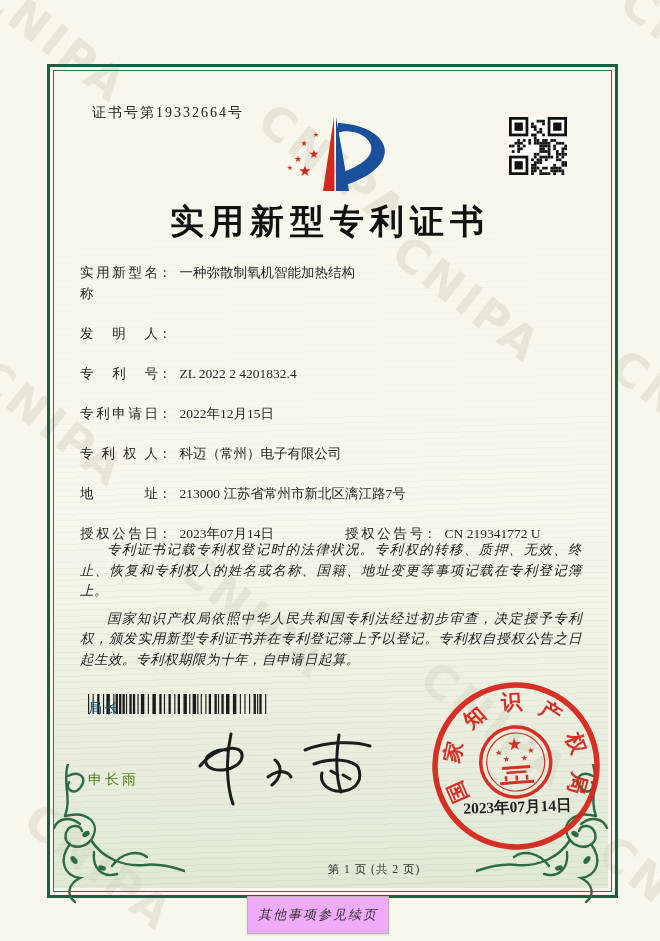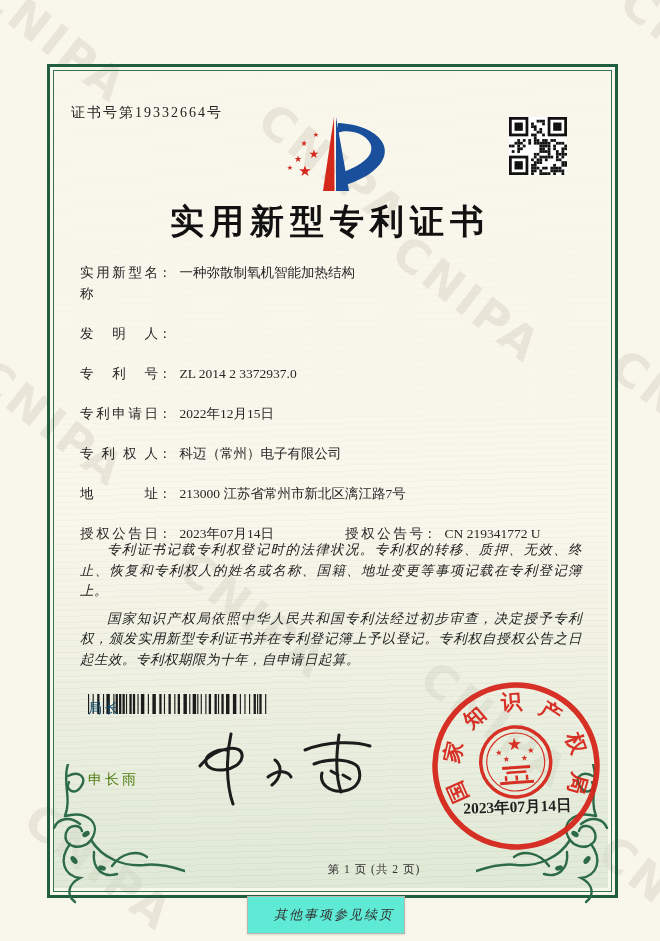--- a/index.html
+++ b/index.html
@@ -15,21 +15,21 @@
          border:3px solid #215e41;z-index:1;pointer-events:none;}
   .frame::before{content:"";position:absolute;inset:3px;border:1px solid #2f7551;}
   .waves{position:absolute;left:53px;top:70px;width:555px;height:818px;z-index:0;
          background:repeating-linear-gradient(178.5deg, rgba(118,158,118,0.18) 0 1px, rgba(0,0,0,0) 1px 6px);
          -webkit-mask-image:linear-gradient(180deg,rgba(0,0,0,0.05) 0%,rgba(0,0,0,0.15) 45%,rgba(0,0,0,0.55) 80%,rgba(0,0,0,0.85) 100%);
          mask-image:linear-gradient(180deg,rgba(0,0,0,0.05) 0%,rgba(0,0,0,0.15) 45%,rgba(0,0,0,0.55) 80%,rgba(0,0,0,0.85) 100%);}
   .tint{position:absolute;left:53px;top:70px;width:555px;height:818px;z-index:0;
         background:linear-gradient(180deg, rgba(214,228,208,0) 55%, rgba(206,223,199,0.45) 90%, rgba(203,221,196,0.55) 100%);}
   .flourish{position:absolute;z-index:2;pointer-events:none;}
   
-  .cert-no{position:absolute;left:71px;top:104px;font-size:14px;letter-spacing:2px;color:#222;z-index:3;}
+  .cert-no{position:absolute;left:92px;top:104px;font-size:14px;letter-spacing:2px;color:#222;z-index:3;}
   .logo{position:absolute;left:278px;top:113px;width:140px;height:84px;z-index:3;}
   .qr{position:absolute;left:509px;top:117px;width:58px;height:58px;z-index:3;}
   .title{position:absolute;left:0;top:199px;width:100%;text-align:center;margin:0;
          font-size:34px;font-weight:700;letter-spacing:6px;color:#111;z-index:3;}
   .fields{position:absolute;left:80px;top:262px;width:505px;z-index:3;font-size:13.5px;color:#262626;}
   .frow{display:flex;align-items:baseline;line-height:21px;margin-bottom:19px;}
   .flabel{display:inline-block;width:78px;text-align:justify;text-align-last:justify;flex:0 0 78px;}
   .fcolon{flex:0 0 auto;}
   .fvalue{margin-left:8px;white-space:nowrap;}
   .fcell1{display:flex;align-items:baseline;width:265px;flex:0 0 265px;}
@@ -43,23 +43,23 @@
   .sig-title{position:absolute;left:88px;top:700px;font-size:14px;letter-spacing:3px;color:#0c4a6e;
              font-family:"Liberation Sans","DejaVu Sans",sans-serif;z-index:3;}
   .sig-name{position:absolute;left:88px;top:771px;font-size:14px;letter-spacing:3px;color:#4d7c0f;
             font-family:"Liberation Sans","DejaVu Sans",sans-serif;z-index:3;}
   .signature{position:absolute;left:186px;top:726px;width:196px;height:84px;z-index:3;}
   .seal{position:absolute;left:428px;top:678px;width:176px;height:176px;z-index:4;
         transform:rotate(-4deg);opacity:0.95;}
   .page-num{position:absolute;left:0;top:862px;width:660px;text-align:center;
             font-size:11.5px;letter-spacing:1px;color:#333;z-index:3;padding-left:44px;}
   .note-tab{position:absolute;left:247px;top:896px;width:140px;height:36px;z-index:5;
-            background:#5eead4;border:1px solid #b9b6ae;box-shadow:0 1px 2px rgba(0,0,0,0.12);
+            background:#f0abfc;border:1px solid #b9b6ae;box-shadow:0 1px 2px rgba(0,0,0,0.12);
             display:flex;align-items:center;justify-content:center;
-            font-size:13px;letter-spacing:2px;color:#333;font-style:italic;padding-left:16px;}
+            font-size:13px;letter-spacing:2px;color:#333;font-style:italic;}
 </style>
 </head>
 <body>
 
 <div class="page">
 
   <div class="wm" style="left:-34px;top:12px">CNIPA</div>
   <div class="wm" style="left:608px;top:22px">CNIPA</div>
   <div class="wm" style="left:246px;top:140px">CNIPA</div>
   <div class="wm" style="left:380px;top:272px">CNIPA</div>
@@ -264,21 +264,21 @@
         <span class="fcolon">：</span>
       <span class="fvalue">一种弥散制氧机智能加热结构</span>
     </div>
     <div class="frow">
       <span class="flabel">发明人</span>
         <span class="fcolon">：</span>
     </div>
     <div class="frow">
       <span class="flabel">专利号</span>
         <span class="fcolon">：</span>
-      <span class="fvalue">ZL 2014 2 3372937.0</span>
+      <span class="fvalue">ZL 2022 2 4201832.4</span>
     </div>
     <div class="frow">
       <span class="flabel">专利申请日</span>
         <span class="fcolon">：</span>
       <span class="fvalue">2022年12月15日</span>
     </div>
     <div class="frow">
       <span class="flabel">专利权人</span>
         <span class="fcolon">：</span>
       <span class="fvalue">科迈（常州）电子有限公司</span>

